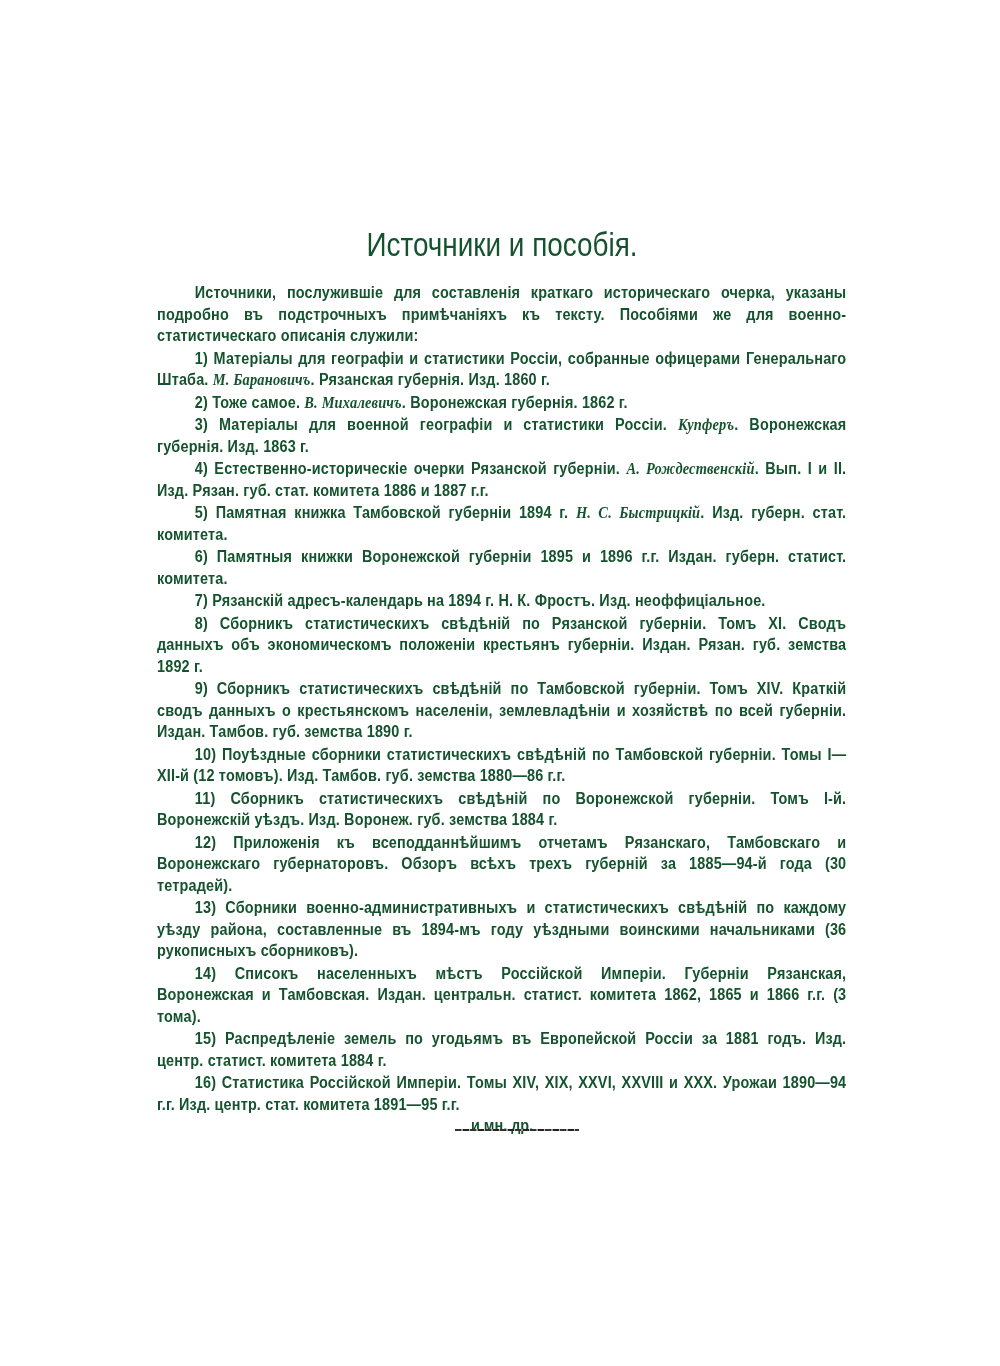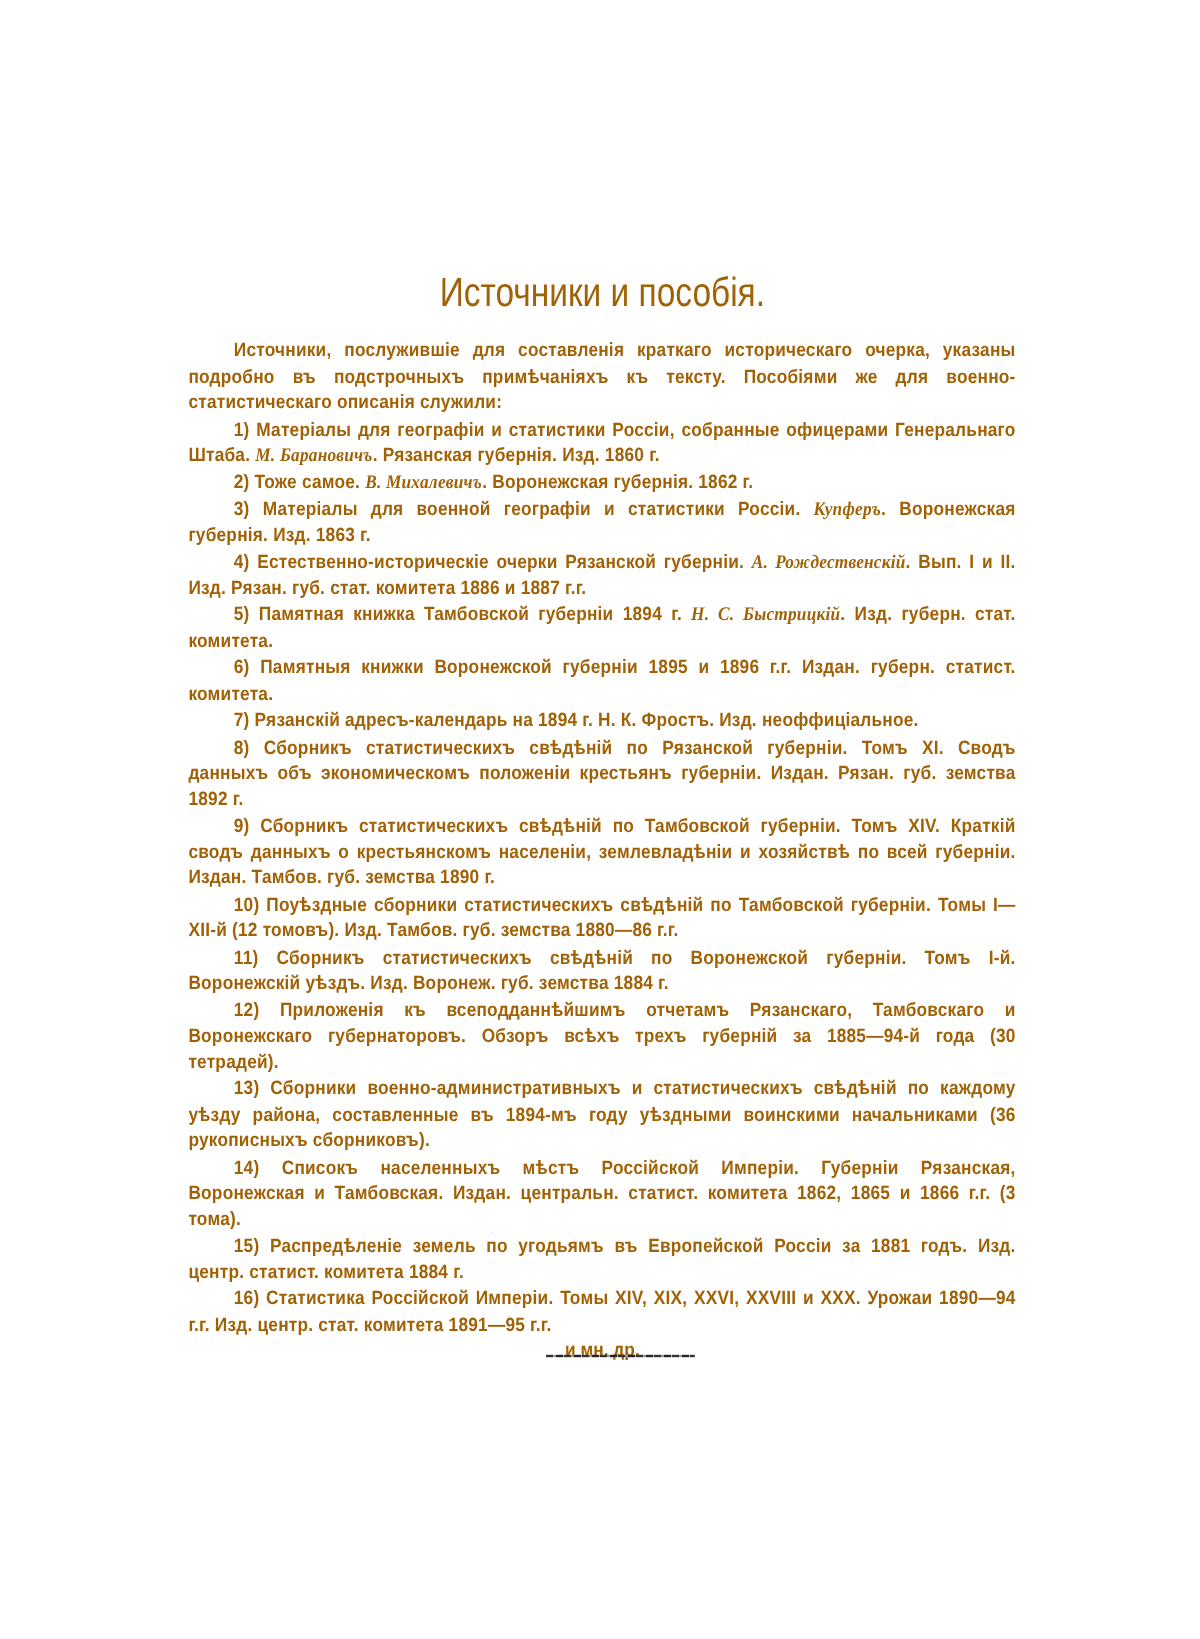--- a/index.html
+++ b/index.html
@@ -1,19 +1,19 @@
 <!DOCTYPE html>
 <html><head>
 <meta charset="utf-8">
 <style>
   html, body { margin: 0; padding: 0; background: #ffffff; }
   body { width: 1000px; height: 1366px; position: relative; overflow: hidden; }
   .page {
     position: absolute; left: 157px; top: 224px; width: 690px;
-    color: #a16207;
+    color: #14532d;
     font-family: "Liberation Serif", "DejaVu Serif", serif;
   }
   .title {
     text-align: center;
     font-family: "Liberation Sans Narrow", "Liberation Sans", sans-serif;
     font-size: 34px; letter-spacing: 0px;
     transform: scaleX(0.82); transform-origin: center;
     margin: 0 0 18px 0; line-height: 40px; font-weight: normal;
   }
   .para {

